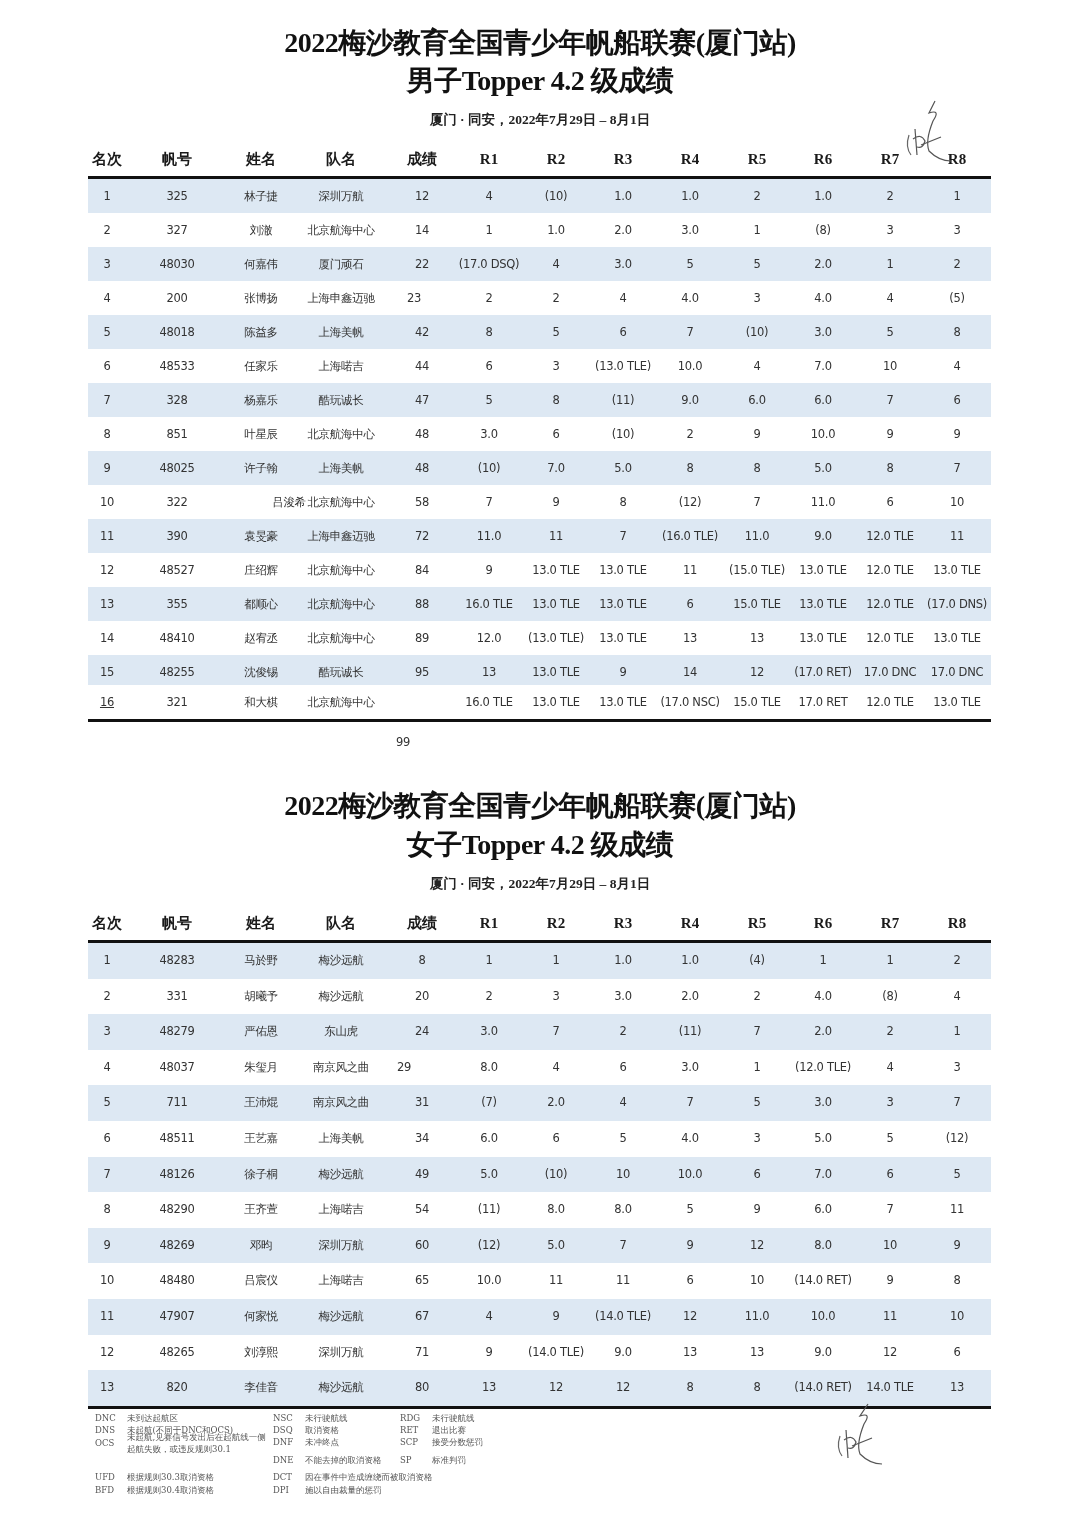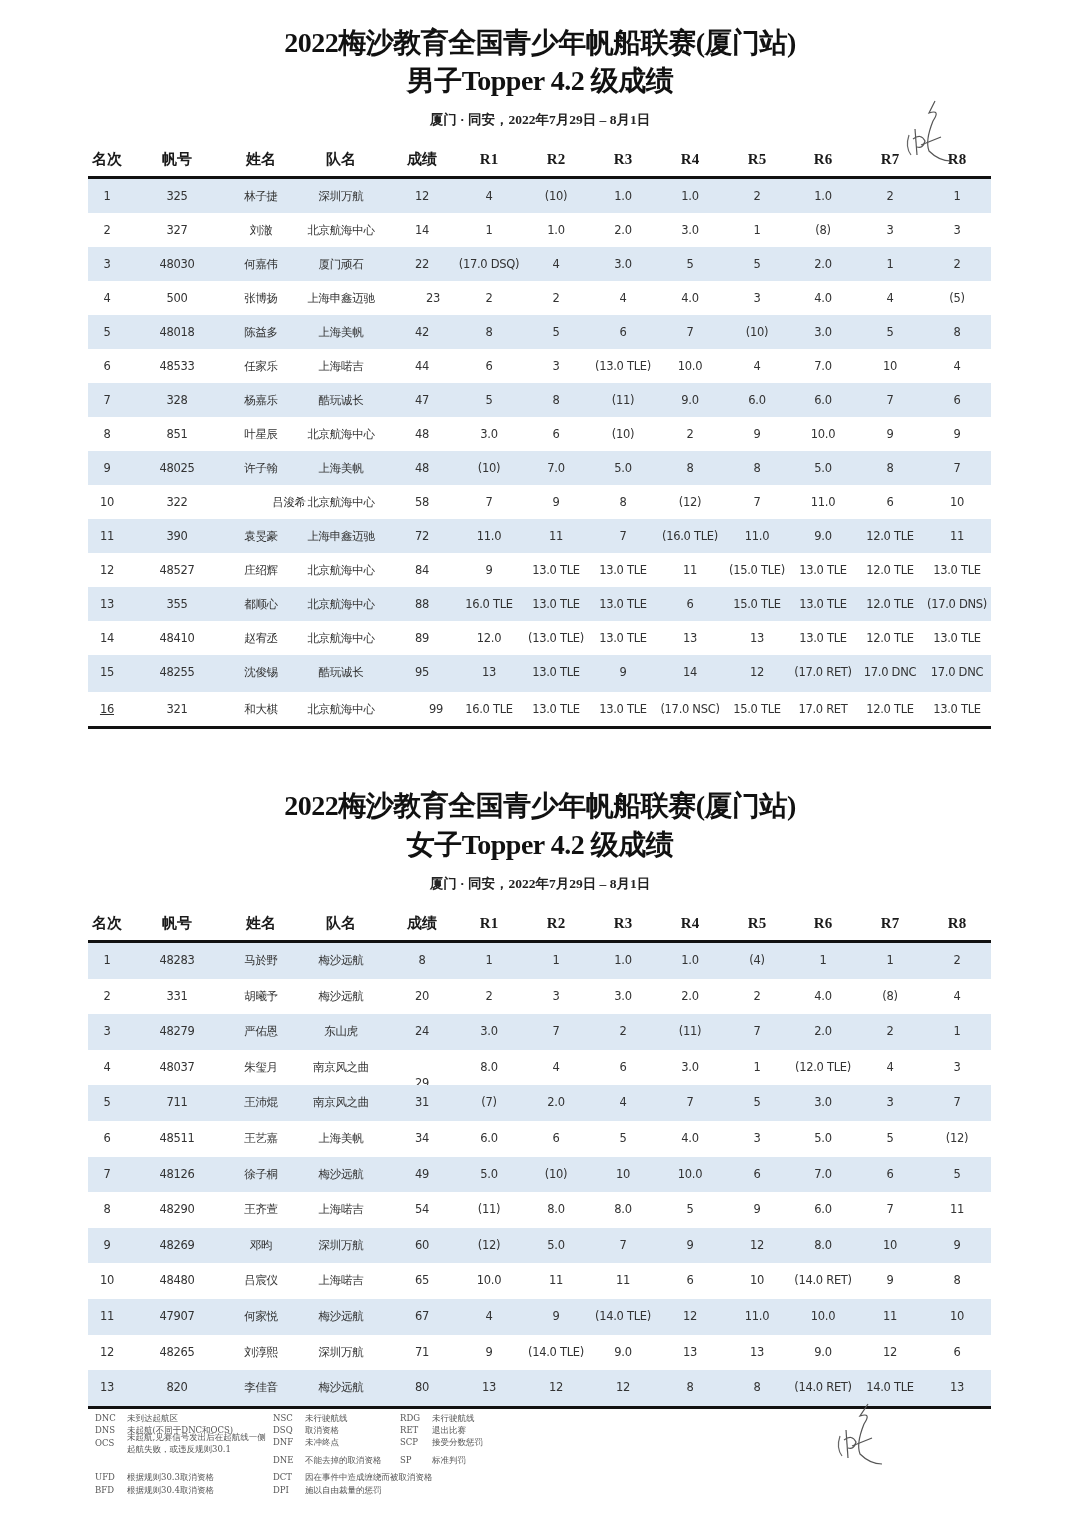--- a/index.html
+++ b/index.html
@@ -82,24 +82,24 @@
         <div class="td" style="left: 468px; height: 34px; line-height: 34px;">4</div>
         <div class="td" style="left: 535px; height: 34px; line-height: 34px;">3.0</div>
         <div class="td" style="left: 602px; height: 34px; line-height: 34px;">5</div>
         <div class="td" style="left: 669px; height: 34px; line-height: 34px;">5</div>
         <div class="td" style="left: 735px; height: 34px; line-height: 34px;">2.0</div>
         <div class="td" style="left: 802px; height: 34px; line-height: 34px;">1</div>
         <div class="td" style="left: 869px; height: 34px; line-height: 34px;">2</div>
       </div>
       <div class="row" style="height: 34px;">
         <div class="td" style="left: 19px; height: 34px; line-height: 34px;">4</div>
-        <div class="td" style="left: 89px; height: 34px; line-height: 34px;">500</div>
+        <div class="td" style="left: 89px; height: 34px; line-height: 34px;">200</div>
         <div class="td" style="left: 173px; height: 34px; line-height: 34px;">张博扬</div>
         <div class="td" style="left: 253px; height: 34px; line-height: 34px;">上海申鑫迈驰</div>
-        <div class="td" style="left: 345px; height: 34px; line-height: 34px;">23</div>
+        <div class="td" style="left: 326px; height: 34px; line-height: 34px;">23</div>
         <div class="td" style="left: 401px; height: 34px; line-height: 34px;">2</div>
         <div class="td" style="left: 468px; height: 34px; line-height: 34px;">2</div>
         <div class="td" style="left: 535px; height: 34px; line-height: 34px;">4</div>
         <div class="td" style="left: 602px; height: 34px; line-height: 34px;">4.0</div>
         <div class="td" style="left: 669px; height: 34px; line-height: 34px;">3</div>
         <div class="td" style="left: 735px; height: 34px; line-height: 34px;">4.0</div>
         <div class="td" style="left: 802px; height: 34px; line-height: 34px;">4</div>
         <div class="td" style="left: 869px; height: 34px; line-height: 34px;">(5)</div>
       </div>
       <div class="row alt" style="height: 34px;">
@@ -245,41 +245,41 @@
         <div class="td" style="left: 334px; height: 34px; line-height: 34px;">89</div>
         <div class="td" style="left: 401px; height: 34px; line-height: 34px;">12.0</div>
         <div class="td" style="left: 468px; height: 34px; line-height: 34px;">(13.0 TLE)</div>
         <div class="td" style="left: 535px; height: 34px; line-height: 34px;">13.0 TLE</div>
         <div class="td" style="left: 602px; height: 34px; line-height: 34px;">13</div>
         <div class="td" style="left: 669px; height: 34px; line-height: 34px;">13</div>
         <div class="td" style="left: 735px; height: 34px; line-height: 34px;">13.0 TLE</div>
         <div class="td" style="left: 802px; height: 34px; line-height: 34px;">12.0 TLE</div>
         <div class="td" style="left: 869px; height: 34px; line-height: 34px;">13.0 TLE</div>
       </div>
-      <div class="row alt" style="height: 37px; padding-left: 25px;">
+      <div class="row alt" style="height: 30px; padding-left: 25px;">
         <div class="td" style="left: 19px; height: 34px; line-height: 34px;">15</div>
         <div class="td" style="left: 89px; height: 34px; line-height: 34px;">48255</div>
         <div class="td" style="left: 173px; height: 34px; line-height: 34px;">沈俊锡</div>
         <div class="td" style="left: 253px; height: 34px; line-height: 34px;">酷玩诚长</div>
         <div class="td" style="left: 334px; height: 34px; line-height: 34px;">95</div>
         <div class="td" style="left: 401px; height: 34px; line-height: 34px;">13</div>
         <div class="td" style="left: 468px; height: 34px; line-height: 34px;">13.0 TLE</div>
         <div class="td" style="left: 535px; height: 34px; line-height: 34px;">9</div>
         <div class="td" style="left: 602px; height: 34px; line-height: 34px;">14</div>
         <div class="td" style="left: 669px; height: 34px; line-height: 34px;">12</div>
         <div class="td" style="left: 735px; height: 34px; line-height: 34px;">(17.0 RET)</div>
         <div class="td" style="left: 802px; height: 34px; line-height: 34px;">17.0 DNC</div>
         <div class="td" style="left: 869px; height: 34px; line-height: 34px;">17.0 DNC</div>
       </div>
       <div class="row" style="height: 34px;">
         <div class="td" style="left: 19px; height: 34px; line-height: 34px; text-decoration: underline;">16</div>
         <div class="td" style="left: 89px; height: 34px; line-height: 34px;">321</div>
         <div class="td" style="left: 173px; height: 34px; line-height: 34px;">和大棋</div>
         <div class="td" style="left: 253px; height: 34px; line-height: 34px;">北京航海中心</div>
-        <div class="td" style="left: 348px; height: 34px; line-height: 34px;">99</div>
+        <div class="td" style="left: 315px; height: 34px; line-height: 34px; margin-top: 40px;">99</div>
         <div class="td" style="left: 401px; height: 34px; line-height: 34px;">16.0 TLE</div>
         <div class="td" style="left: 468px; height: 34px; line-height: 34px;">13.0 TLE</div>
         <div class="td" style="left: 535px; height: 34px; line-height: 34px;">13.0 TLE</div>
         <div class="td" style="left: 602px; height: 34px; line-height: 34px;">(17.0 NSC)</div>
         <div class="td" style="left: 669px; height: 34px; line-height: 34px;">15.0 TLE</div>
         <div class="td" style="left: 735px; height: 34px; line-height: 34px;">17.0 RET</div>
         <div class="td" style="left: 802px; height: 34px; line-height: 34px;">12.0 TLE</div>
         <div class="td" style="left: 869px; height: 34px; line-height: 34px;">13.0 TLE</div>
       </div>
     </div>
@@ -359,21 +359,21 @@
         <div class="td" style="left: 669px; height: 35.6px; line-height: 35.6px;">7</div>
         <div class="td" style="left: 735px; height: 35.6px; line-height: 35.6px;">2.0</div>
         <div class="td" style="left: 802px; height: 35.6px; line-height: 35.6px;">2</div>
         <div class="td" style="left: 869px; height: 35.6px; line-height: 35.6px;">1</div>
       </div>
       <div class="row" style="height: 35.6px;">
         <div class="td" style="left: 19px; height: 35.6px; line-height: 35.6px;">4</div>
         <div class="td" style="left: 89px; height: 35.6px; line-height: 35.6px;">48037</div>
         <div class="td" style="left: 173px; height: 35.6px; line-height: 35.6px;">朱玺月</div>
         <div class="td" style="left: 253px; height: 35.6px; line-height: 35.6px;">南京风之曲</div>
-        <div class="td" style="left: 334px; height: 34px; line-height: 35.6px; margin-top: 16px;">29</div>
+        <div class="td" style="left: 316px; height: 34px; line-height: 35.6px;">29</div>
         <div class="td" style="left: 401px; height: 35.6px; line-height: 35.6px;">8.0</div>
         <div class="td" style="left: 468px; height: 35.6px; line-height: 35.6px;">4</div>
         <div class="td" style="left: 535px; height: 35.6px; line-height: 35.6px;">6</div>
         <div class="td" style="left: 602px; height: 35.6px; line-height: 35.6px;">3.0</div>
         <div class="td" style="left: 669px; height: 35.6px; line-height: 35.6px;">1</div>
         <div class="td" style="left: 735px; height: 35.6px; line-height: 35.6px;">(12.0 TLE)</div>
         <div class="td" style="left: 802px; height: 35.6px; line-height: 35.6px;">4</div>
         <div class="td" style="left: 869px; height: 35.6px; line-height: 35.6px;">3</div>
       </div>
       <div class="row alt" style="height: 35.6px;">

